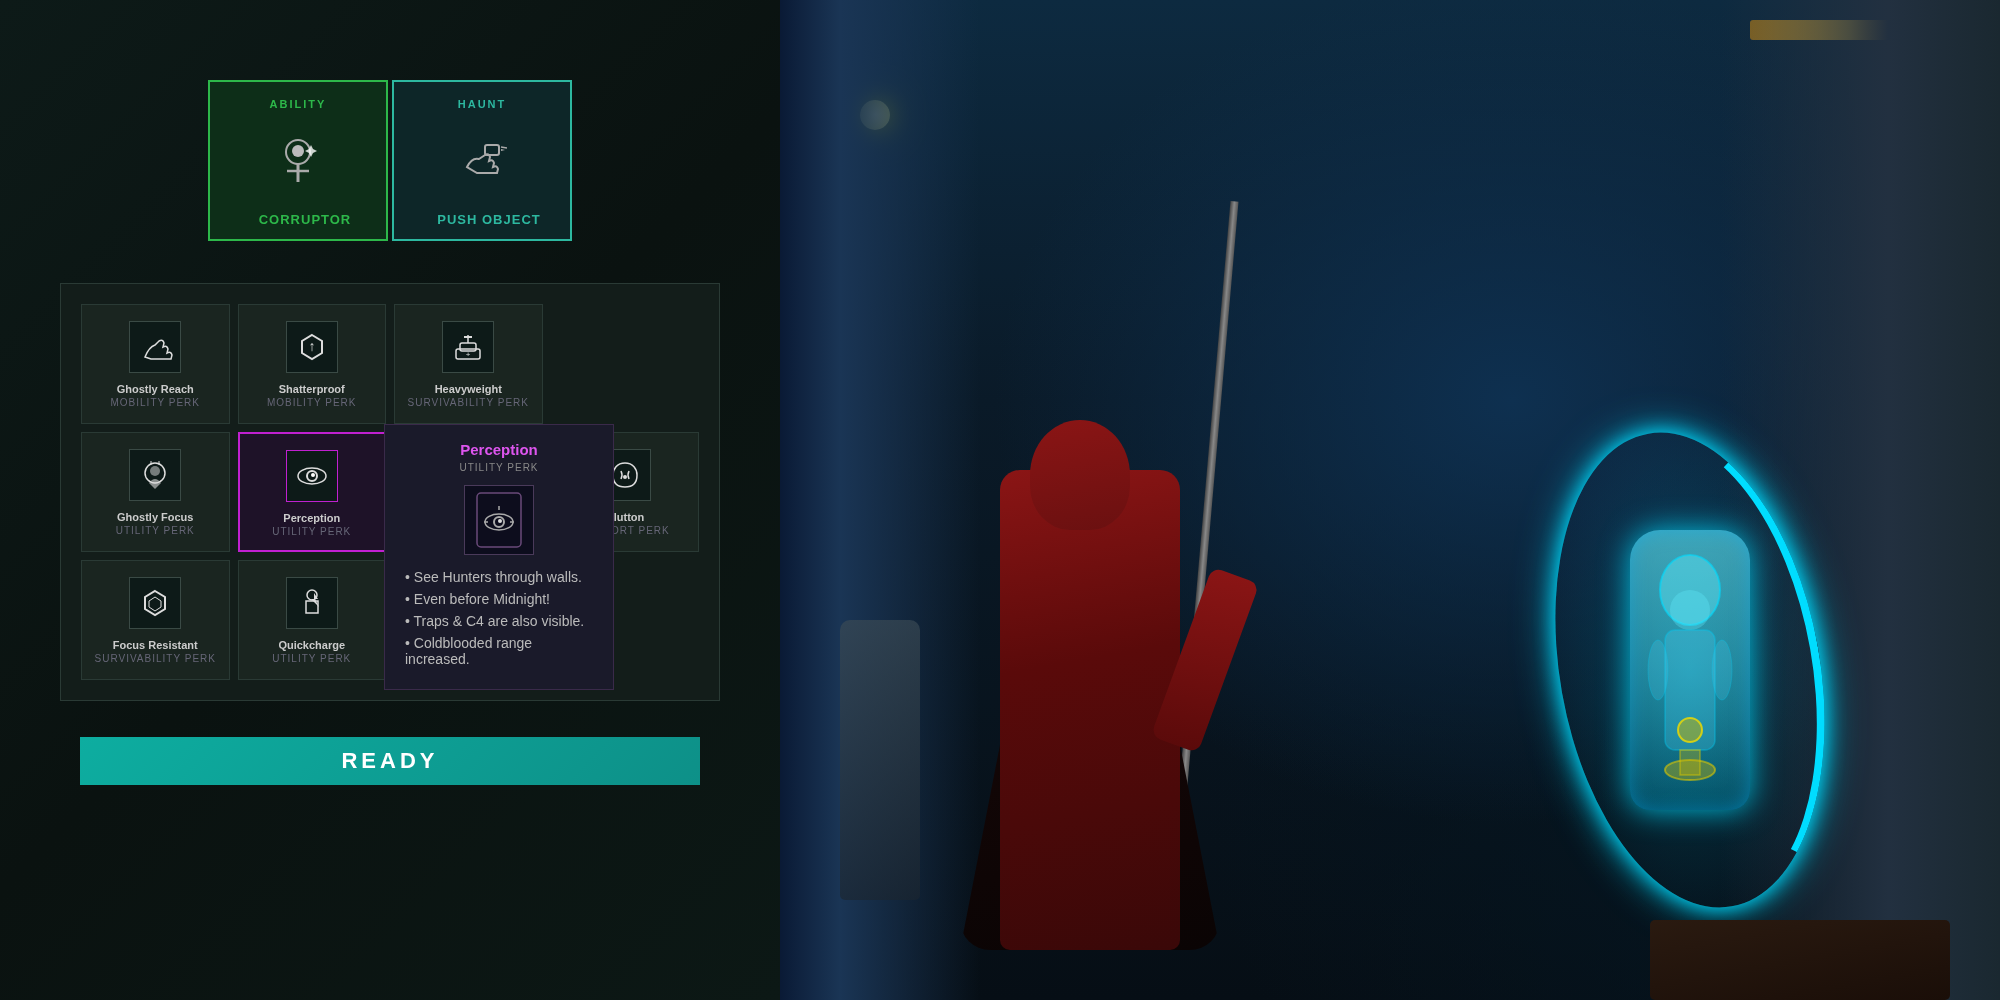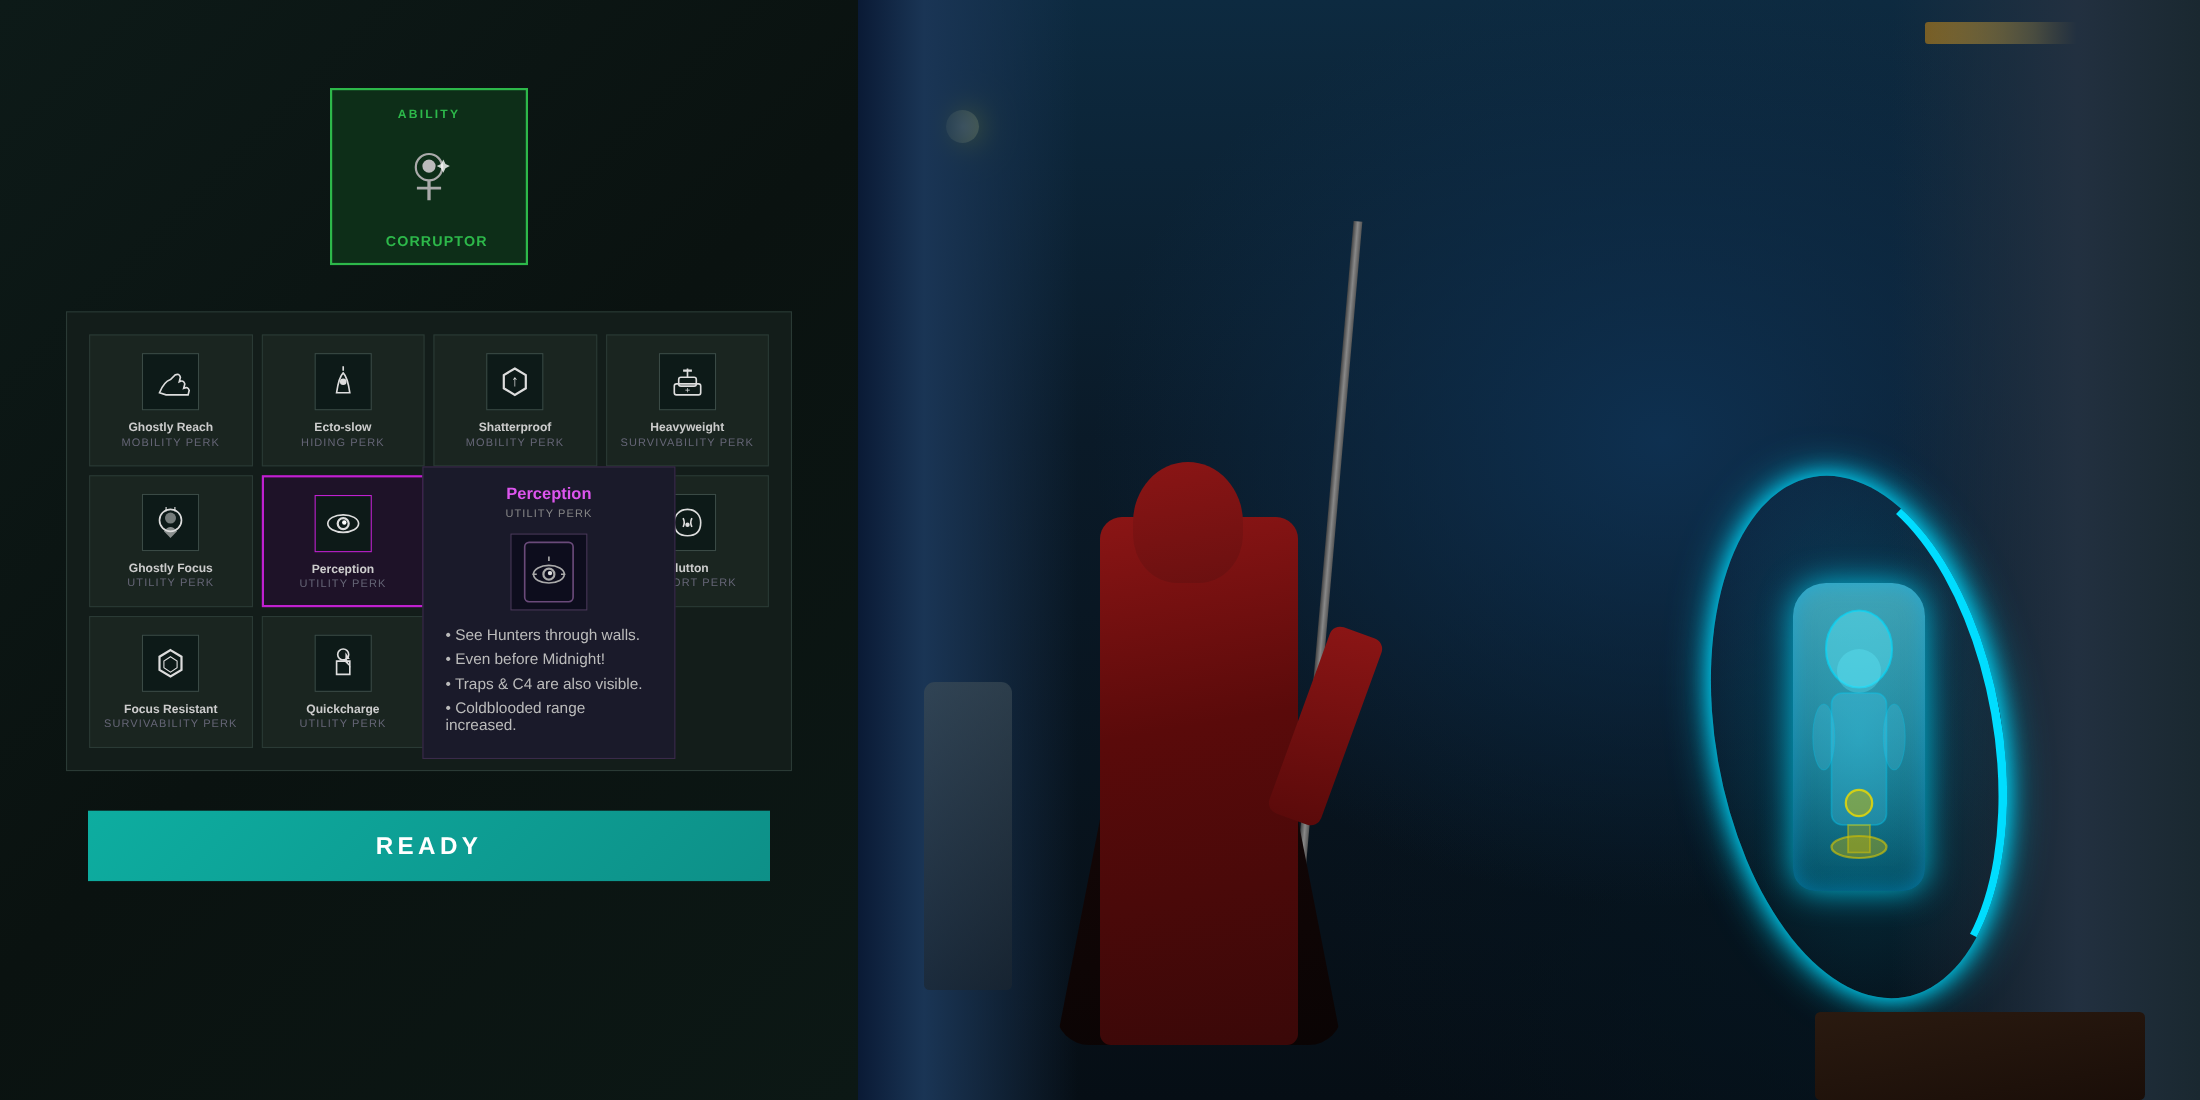--- a/index.html
+++ b/index.html
@@ -210,21 +210,21 @@
     .tooltip-bullet {
       font-size: 14px;
       color: #bbb;
       margin-bottom: 6px;
       padding-left: 4px;
     }
 
     
     .ready-btn {
       width: 620px;
-      height: 64px;
+      height: 48px;
       background: linear-gradient(135deg, #0dada0, #0d9088);
       border: none;
       color: #fff;
       font-size: 22px;
       font-weight: bold;
       letter-spacing: 4px;
       cursor: pointer;
       margin-top: 36px;
     }
 
@@ -449,48 +449,51 @@
           <circle cx="25" cy="14" r="6" fill="#bbb"></circle>
           <line x1="25" y1="27" x2="25" y2="45" stroke="#aaa" stroke-width="3"></line>
           <line x1="14" y1="34" x2="36" y2="34" stroke="#aaa" stroke-width="2.5"></line>
 
           <path d="M38,8 L40,12 L44,14 L40,16 L38,20 L36,16 L32,14 L36,12 Z" fill="#fff" opacity="0.8"></path>
         </svg>
       </div>
       <span class="tab-name">CORRUPTOR</span>
     </div>
 
+    <div class="tab tab-haunt">
+      <span class="tab-label">HAUNT</span>
+      <div class="tab-icon">
+        <svg width="50" height="50" viewBox="0 0 50 50">
+
+          <path d="M10,30 Q15,20 22,22 L28,18 Q32,16 33,20 L32,24 Q36,22 37,26 L36,30 Q40,28 41,32 L40,36 L20,36 Z" fill="none" stroke="#aaa" stroke-width="2"></path>
+          <rect x="28" y="8" width="14" height="10" rx="2" fill="none" stroke="#aaa" stroke-width="2"></rect>
+
+          <path d="M44,12 L48,13 L44,14" fill="#aaa"></path>
+          <path d="M44,10 L50,11" stroke="#aaa" stroke-width="1.5"></path>
+        </svg>
+      </div>
+      <span class="tab-name">PUSH OBJECT</span>
+    </div>
 
   </div>
 
   <div class="perk-grid-wrapper">
 
     <div class="perk-grid">
 
       <div class="perk-cell">
         <div class="perk-icon">
           <svg width="36" height="36" viewBox="0 0 36 36">
             <path d="M8,28 Q12,18 18,16 L22,12 Q26,10 27,14 L26,18 Q30,16 31,20 L30,24 Q34,22 35,26 L34,30 L14,30 Z" fill="none" stroke="#ddd" stroke-width="1.5"></path>
           </svg>
         </div>
         <span class="perk-name">Ghostly Reach</span>
         <span class="perk-type">MOBILITY PERK</span>
       </div>
 
-      <div class="perk-cell">
-        <div class="perk-icon">
-          <svg width="36" height="36" viewBox="0 0 36 36">
-            <path d="M12,28 Q14,14 18,10 Q22,14 24,28 Z" fill="none" stroke="#ddd" stroke-width="1.5"></path>
-            <circle cx="18" cy="18" r="3" fill="#ddd"></circle>
-            <line x1="18" y1="4" x2="18" y2="8" stroke="#ddd" stroke-width="1.5"></line>
-          </svg>
-        </div>
-        <span class="perk-name">Ecto-slow</span>
-        <span class="perk-type">HIDING PERK</span>
-      </div>
 
       <div class="perk-cell">
         <div class="perk-icon">
           <svg width="36" height="36" viewBox="0 0 36 36">
             <path d="M18,6 L28,12 L28,24 L18,30 L8,24 L8,12 Z" fill="none" stroke="#ddd" stroke-width="2"></path>
             <text x="18" y="22" text-anchor="middle" font-size="14" fill="#ddd">↑</text>
           </svg>
         </div>
         <span class="perk-name">Shatterproof</span>
         <span class="perk-type">MOBILITY PERK</span>

